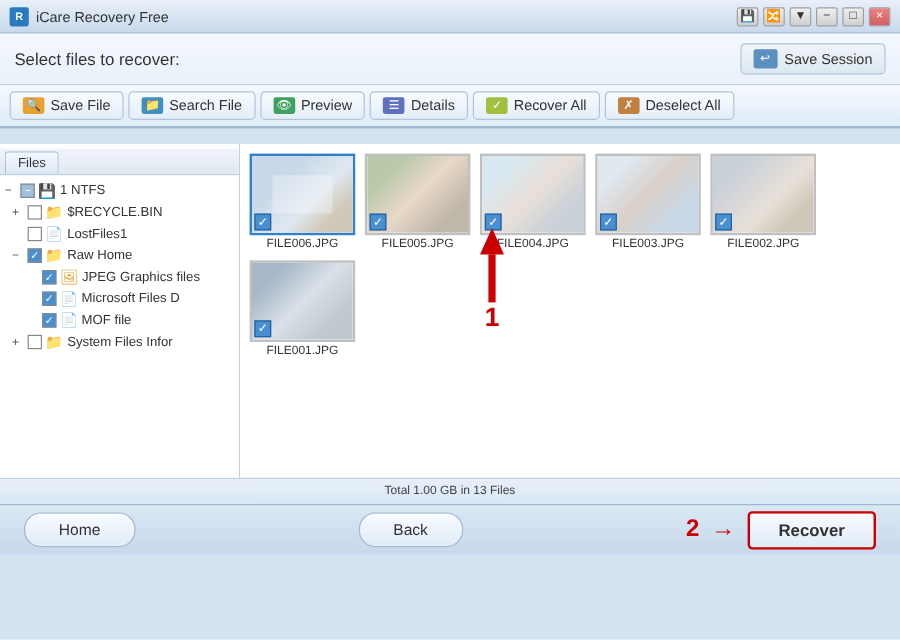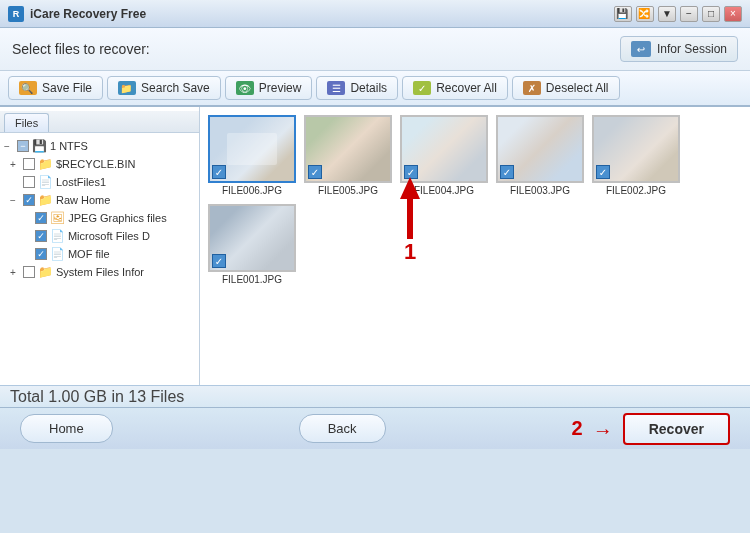--- a/index.html
+++ b/index.html
@@ -10,21 +10,21 @@
       background: linear-gradient(to bottom, #e8f0f8, #c8d8ec);
       height: 28px;
       display: flex;
       align-items: center;
       padding: 0 8px;
       border-bottom: 1px solid #a0b8d0;
       justify-content: space-between;
     }
     .title-bar-left { display: flex; align-items: center; gap: 6px; }
     .title-icon { width: 16px; height: 16px; background: #2a7abf; border-radius: 2px; display: flex; align-items: center; justify-content: center; color: white; font-size: 9px; font-weight: bold; }
-    .title-text { font-size: 12px; color: #333; font-weight: 700; }
+    .title-text { font-size: 12px; color: #333; font-weight: 400; }
     .title-controls { display: flex; gap: 4px; }
     .title-btn { width: 18px; height: 16px; background: linear-gradient(to bottom, #f0f0f0, #d0d0d0); border: 1px solid #a0a0a0; border-radius: 2px; display: flex; align-items: center; justify-content: center; font-size: 10px; cursor: pointer; color: #333; }
     .title-btn.close { background: linear-gradient(to bottom, #f08080, #d06060); color: white; }
 
     
     .header-area {
       background: linear-gradient(to bottom, #f5f9ff, #e8f0f8);
       padding: 8px 12px;
       display: flex;
       align-items: center;
@@ -60,20 +60,21 @@
     .tb-icon.preview { background: #40a060; color: white; }
     .tb-icon.details { background: #6070c0; color: white; }
     .tb-icon.select { background: #a0c040; color: white; }
     .tb-icon.deselect { background: #c08040; color: white; }
 
     
     .main-content {
       display: flex;
       background: #fff;
       height: 278px;
+      margin-top: 13px;
     }
 
     
     .file-tree {
       width: 200px;
       min-width: 200px;
       border-right: 1px solid #c0d0e0;
       background: #fff;
       overflow-y: auto;
       overflow-x: hidden;
@@ -172,23 +173,23 @@
       overflow-x: hidden;
     }
 
     
     .status-bar {
       background: linear-gradient(to bottom, #e8f0f8, #d8e8f4);
       border-top: 1px solid #b0c8e0;
       height: 22px;
       display: flex;
       align-items: center;
-      justify-content: space-between;
+      justify-content: center;
       padding: 0 10px;
-      font-size: 16px;
+      font-size: 10px;
       color: #444;
     }
 
     
     .bottom-bar {
       background: linear-gradient(to bottom, #d8e8f4, #c8d8ec);
       border-top: 1px solid #a0b8d0;
       height: 42px;
       display: flex;
       align-items: center;
@@ -241,32 +242,32 @@
     <div class="title-btn">−</div>
     <div class="title-btn">□</div>
     <div class="title-btn close">×</div>
   </div>
 </div>
 
 <div class="header-area">
   <span class="header-title">Select files to recover:</span>
   <button class="save-session-btn">
     <div class="save-session-icon">↩</div>
-    <span>Infor Session</span>
+    <span>Save Session</span>
   </button>
 </div>
 
 <div class="toolbar">
   <button class="toolbar-btn">
     <div class="tb-icon find">🔍</div>
     <span>Save File</span>
   </button>
   <button class="toolbar-btn">
     <div class="tb-icon search">📁</div>
-    <span>Search Save</span>
+    <span>Search File</span>
   </button>
   <button class="toolbar-btn">
     <div class="tb-icon preview">👁</div>
     <span>Preview</span>
   </button>
   <button class="toolbar-btn">
     <div class="tb-icon details">☰</div>
     <span>Details</span>
   </button>
   <button class="toolbar-btn">

